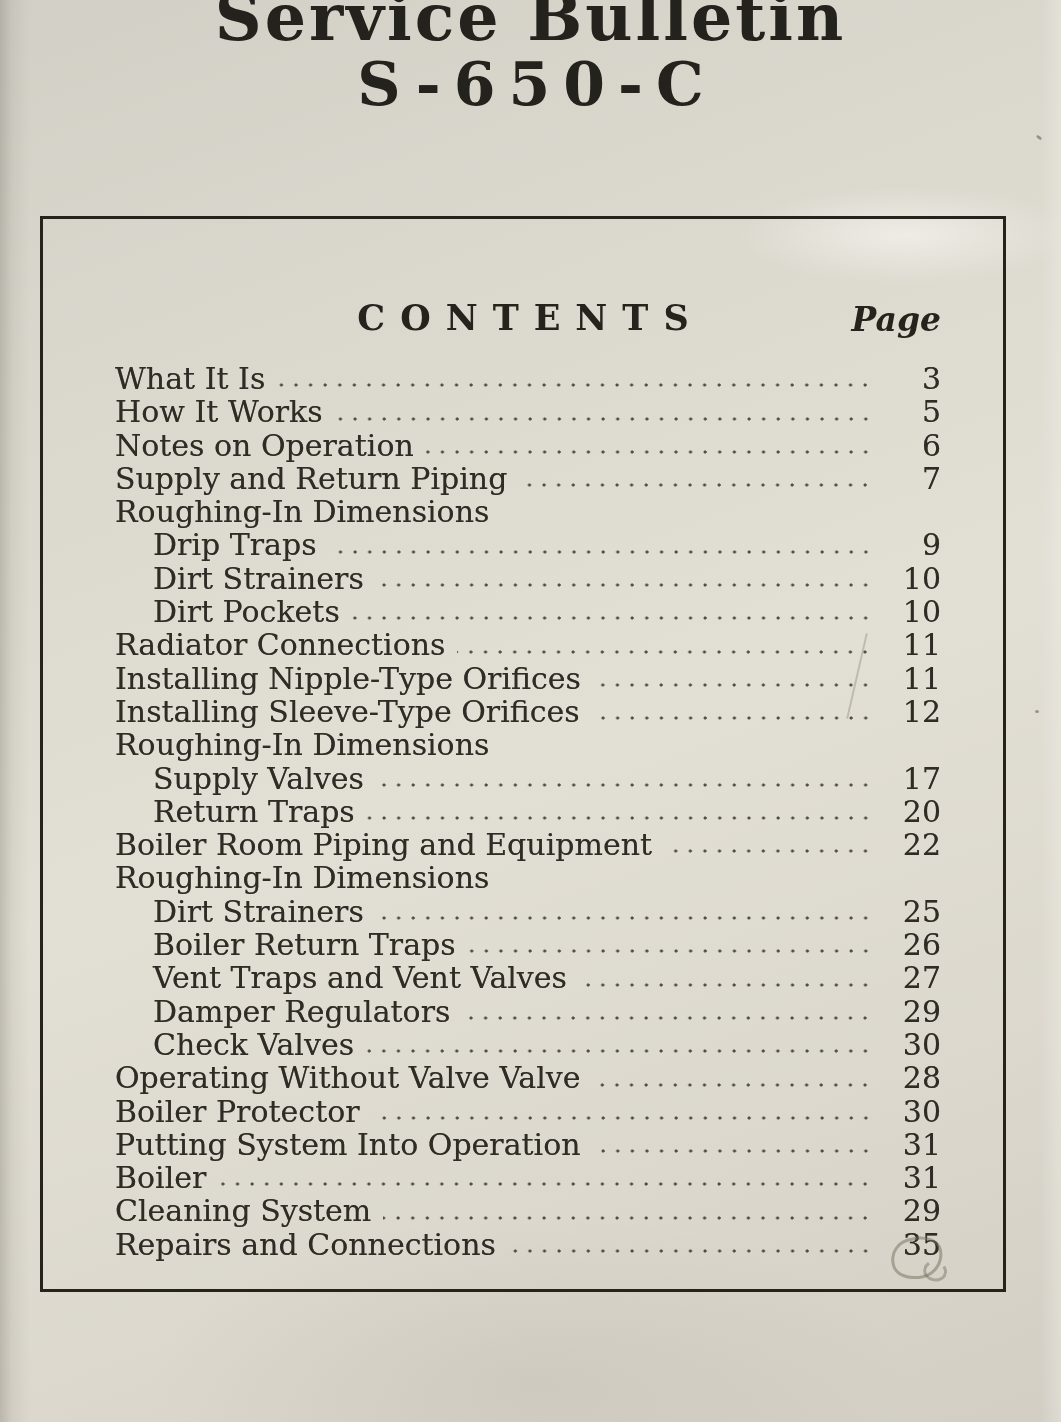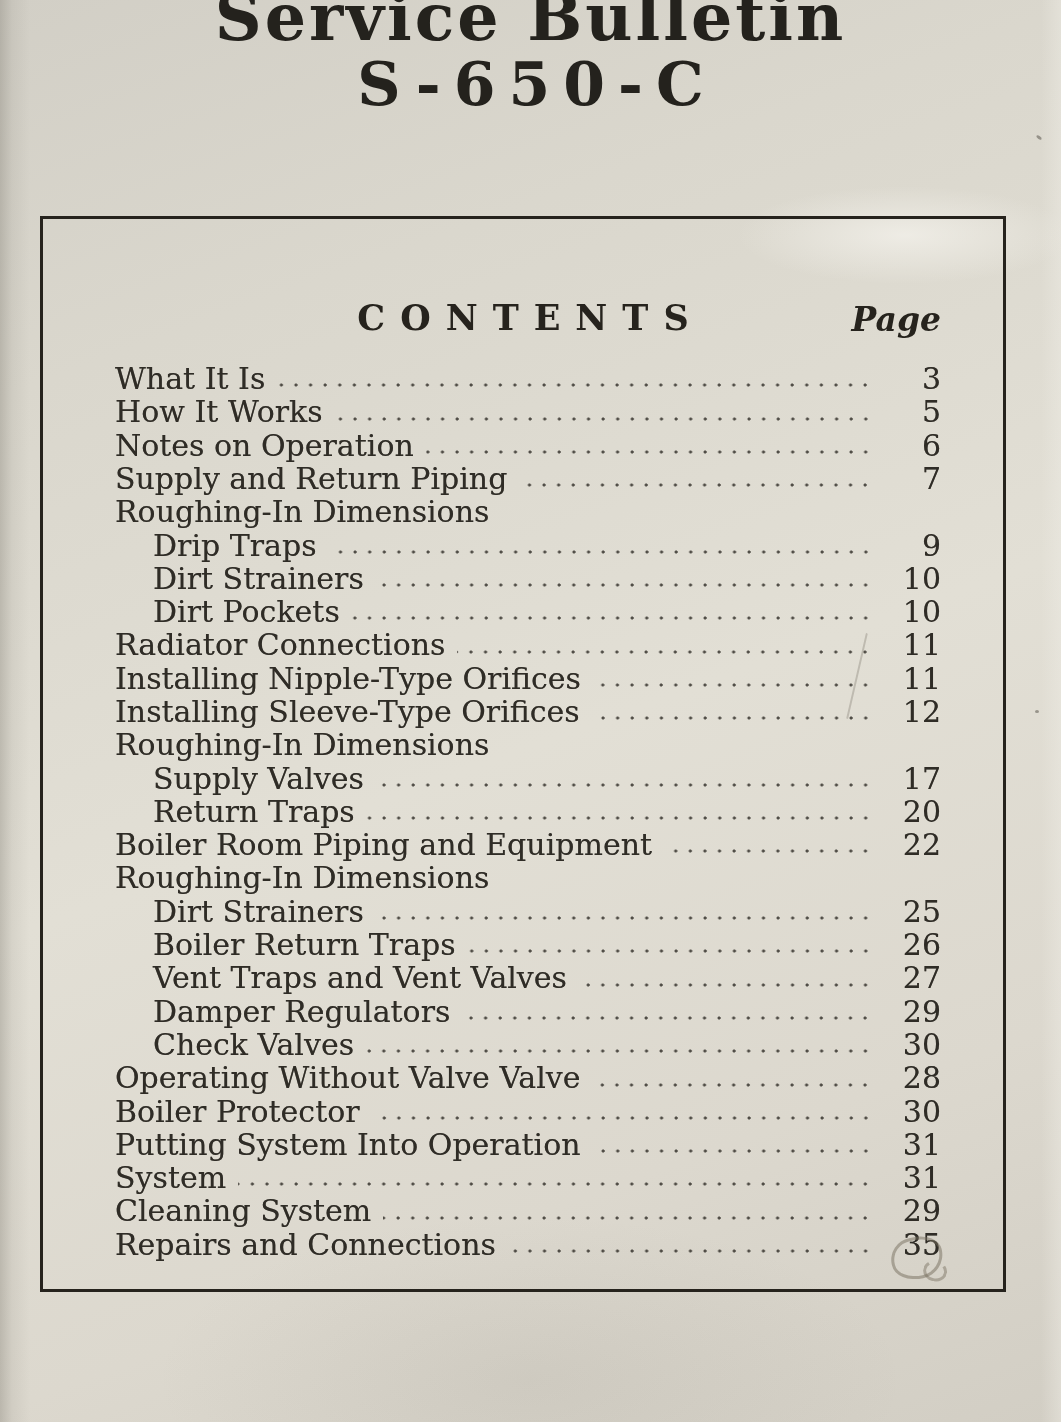--- a/index.html
+++ b/index.html
@@ -42,21 +42,21 @@
     position:absolute;right:62px;top:3px;
     font-size:33px;font-weight:bold;font-style:italic;color:#26231d;
   }
   
   .toc{position:absolute;top:143px;left:72px;right:62px;}
   .trow{
     display:flex;align-items:baseline;height:33.3px;
     font-size:30px;line-height:33px;white-space:nowrap;
     color:#2f2c26;text-shadow:0 0 0.6px rgba(46,43,38,0.55);
   }
-  .trow.indent{padding-left:38px;align-items:center;}
+  .trow.indent{padding-left:38px;}
   .tlabel{flex:0 0 auto;}
   .leader{
     flex:1 1 auto;align-self:flex-end;height:6px;
     margin:0 8px 7px 12px;
     background-image:radial-gradient(circle 2.3px at 3px 3px,rgba(48,45,39,0.82) 58%,rgba(48,45,39,0) 78%);
     background-size:14.6px 6px;background-repeat:repeat-x;
     background-position:right 0 top 0;
   }
   .tpage{flex:0 0 auto;width:56px;text-align:right;position:relative;}
   
@@ -207,21 +207,21 @@
     <span class="tlabel">Boiler Protector</span>
     <span class="leader"></span>
     <span class="tpage">30</span>
   </div>
         <div class="trow">
     <span class="tlabel">Putting System Into Operation</span>
     <span class="leader"></span>
     <span class="tpage">31</span>
   </div>
         <div class="trow">
-    <span class="tlabel">System</span>
+    <span class="tlabel">Boiler</span>
     <span class="leader"></span>
     <span class="tpage">31</span>
   </div>
         <div class="trow">
     <span class="tlabel">Cleaning System</span>
     <span class="leader"></span>
     <span class="tpage">29</span>
   </div>
         <div class="trow">
     <span class="tlabel">Repairs and Connections</span>

